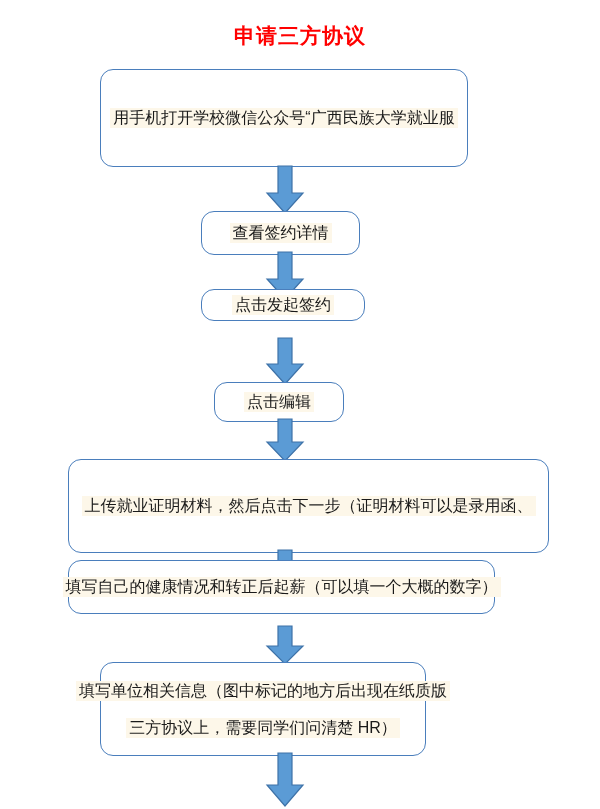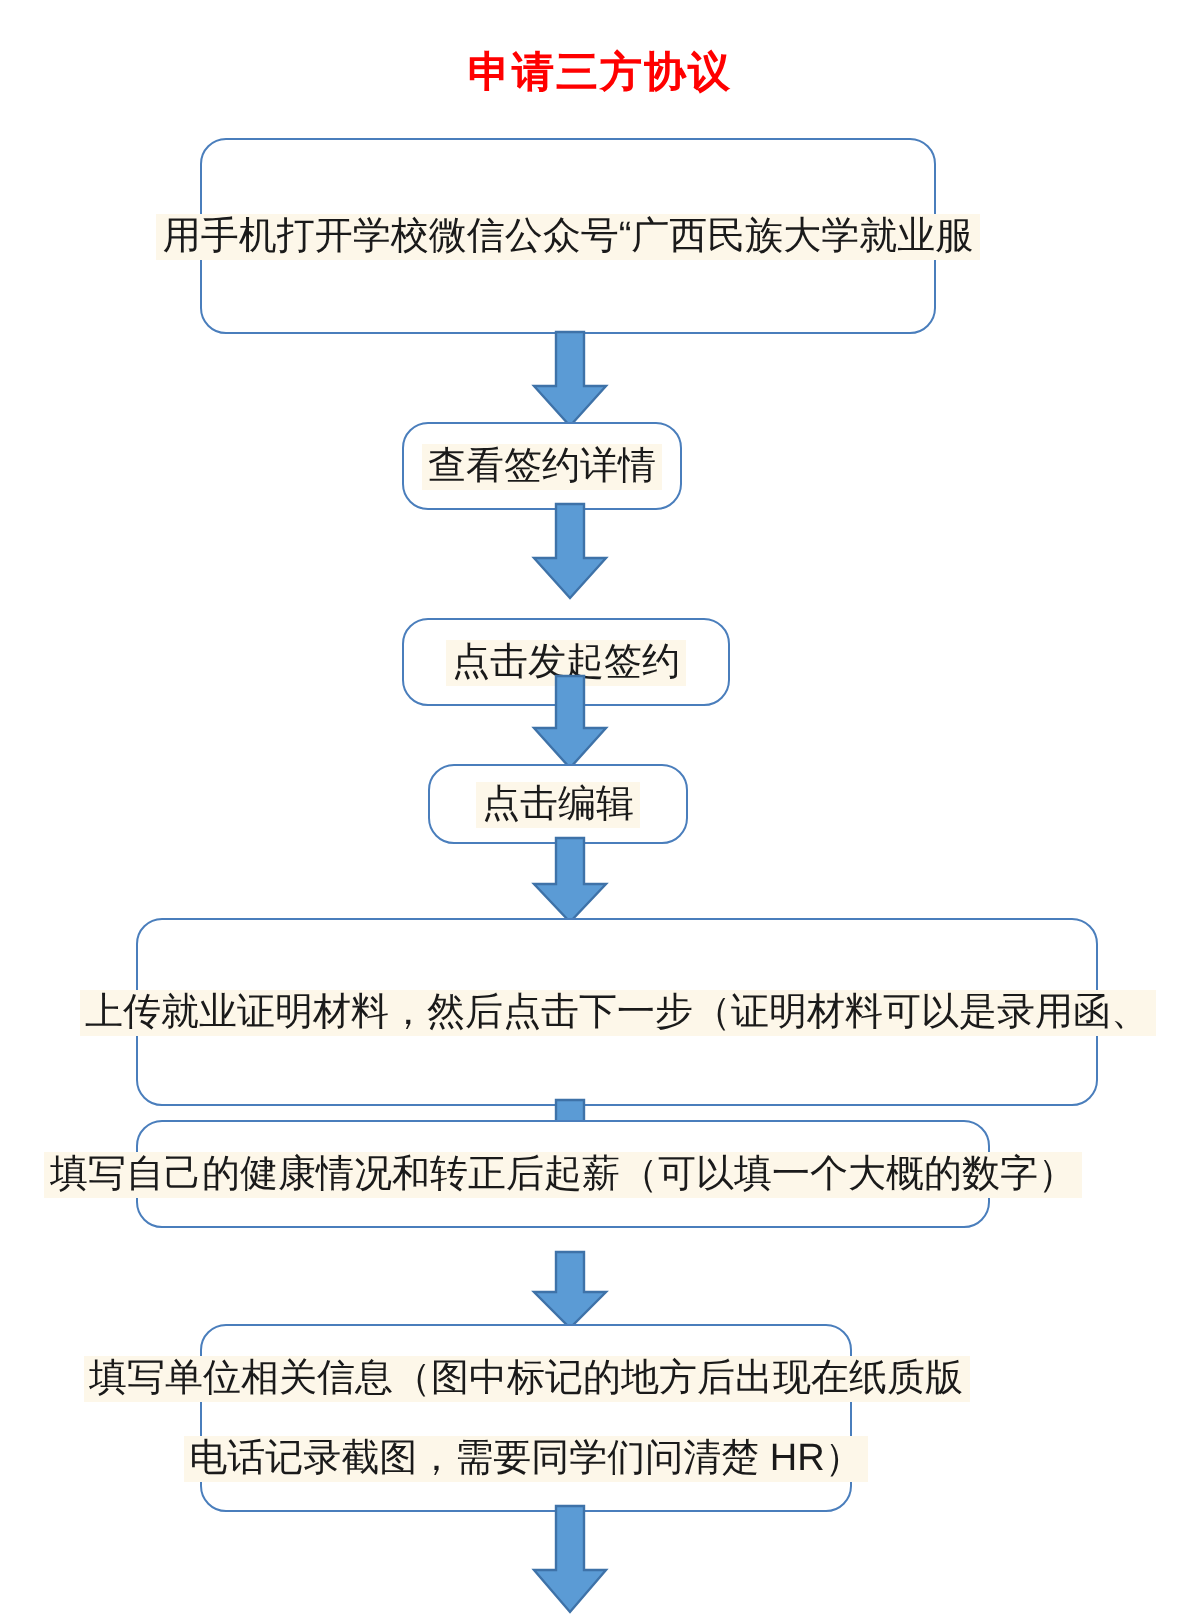--- a/index.html
+++ b/index.html
@@ -44,35 +44,35 @@
     background: #FFFFFF;
     display: flex;
     flex-direction: column;
     align-items: center;
     justify-content: center;
   }
 
   .node-text {
     display: block;
     color: #1A1A1A;
-    font-size: 19px;
+    font-size: 16px;
     line-height: 1.0;
     text-align: center;
     white-space: nowrap;
     background: #FDF7E9;
     padding: 2px 3px;
     font-family: "Liberation Sans", "DejaVu Sans", sans-serif;
   }
   .node-text + .node-text {
     margin-top: 17px;
   }
 
   .node-1 { left: 100px; top: 69px;  width: 368px; height: 98px; }
-  .node-2 { left: 201px; top: 211px; width: 140px; height: 44px; }
-  .node-3 { left: 201px; top: 309px; width: 164px; height: 44px; justify-content: center; }
+  .node-2 { left: 201px; top: 211px; width: 159px; height: 44px; }
+  .node-3 { left: 201px; top: 289px; width: 164px; height: 32px; justify-content: center; }
   .node-4 { left: 214px; top: 382px; width: 130px; height: 40px; }
   .node-5 { left: 68px;  top: 459px; width: 481px; height: 94px; }
   .node-6 { left: 68px;  top: 560px; width: 427px; height: 54px; }
   .node-7 { left: 100px; top: 662px; width: 326px; height: 94px; }
 
   .arrow {
     position: absolute;
     display: block;
   }
   .arrow-1 { left: 264px; top: 165px; width: 42px; height: 50px; }
@@ -133,20 +133,20 @@
   <div class="node node-6">
     <span class="node-text">填写自己的健康情况和转正后起薪（可以填一个大概的数字）</span>
   </div>
 
   <svg class="arrow arrow-6" viewBox="0 0 42 41">
     <polygon points="14,1 28,1 28,21 39,21 21,39 3,21 14,21" fill="#5B9BD5" stroke="#3E72A8" stroke-width="1.2"></polygon>
   </svg>
 
   <div class="node node-7">
     <span class="node-text">填写单位相关信息（图中标记的地方后出现在纸质版</span>
-    <span class="node-text">电话记录截图，需要同学们问清楚 HR）</span>
+    <span class="node-text">三方协议上，需要同学们问清楚 HR）</span>
   </div>
 
   <svg class="arrow arrow-7" viewBox="0 0 42 57">
     <polygon points="14,1 28,1 28,33 39,33 21,54 3,33 14,33" fill="#5B9BD5" stroke="#3E72A8" stroke-width="1.2"></polygon>
   </svg>
 
 </div>
 
 </body></html>

